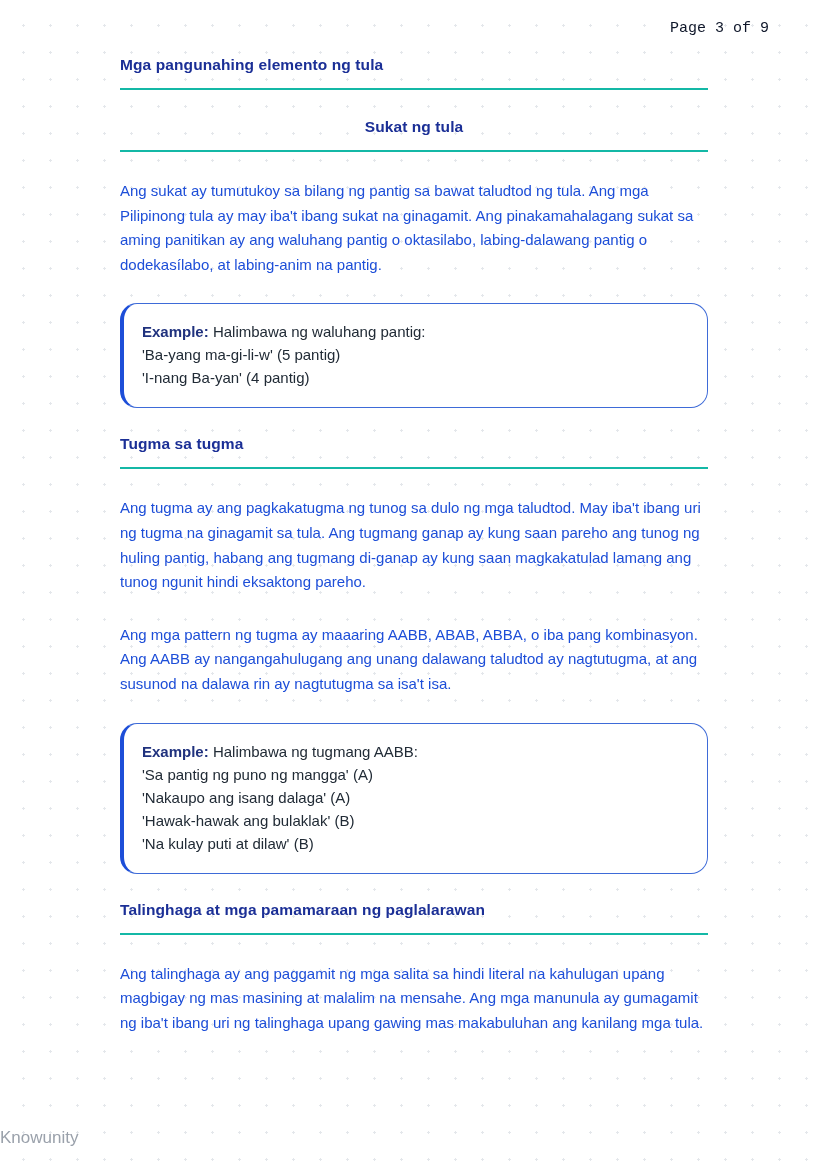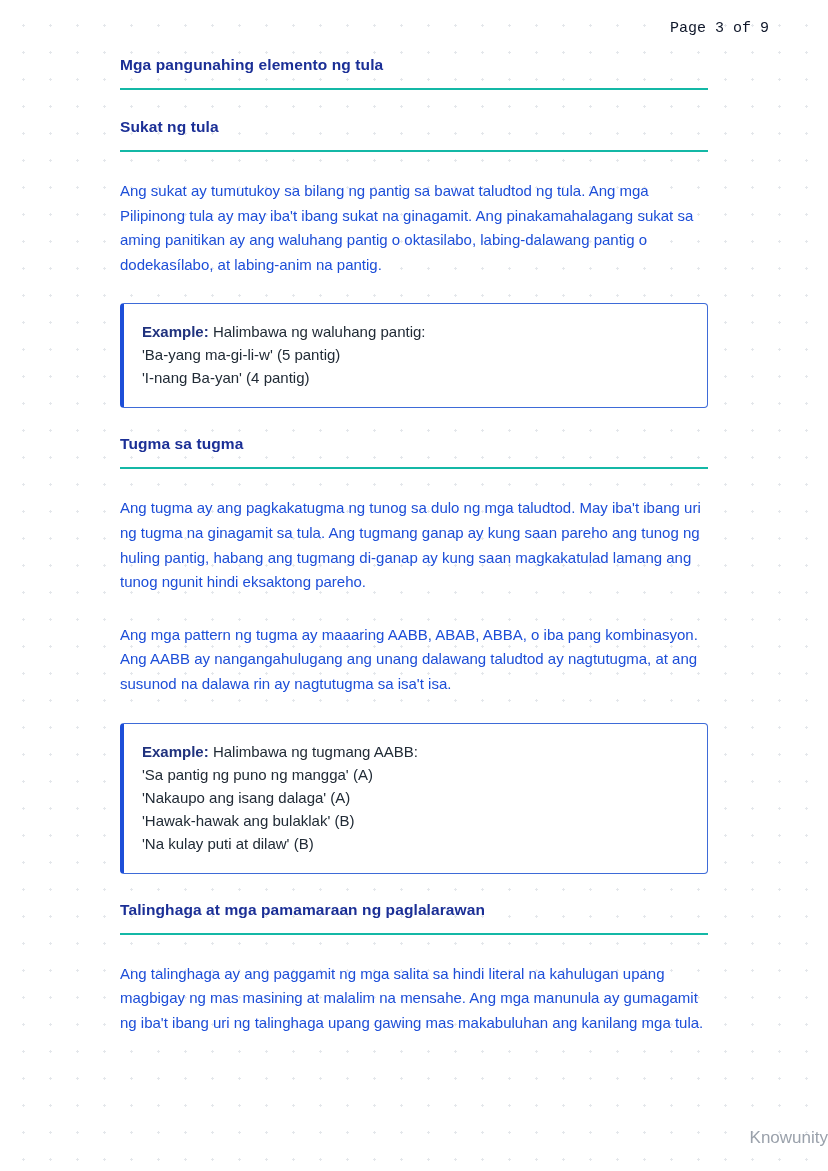--- a/index.html
+++ b/index.html
@@ -44,44 +44,44 @@
 
   .para {
     font-size: 15px;
     line-height: 24.6px;
     color: #1d4ed8;
   }
 
   .example-box {
     border: 1px solid #3e6bd8;
     border-left: 4px solid #1d4ed8;
-    border-radius: 4px;
+    border-radius: 17px;
     background: #ffffff;
     padding: 16px 28px 18px 18px;
     font-size: 15px;
     line-height: 23px;
     color: #212b36;
   }
 
   .example-label {
     font-weight: 700;
     color: #20327e;
   }
 
-  .gap-lg  { margin-top: 28px; }
+  .gap-lg  { margin-top: 28px; text-align: center; }
   .gap-md  { margin-top: 27px; }
   .gap-sm  { margin-top: 28px; }
   .gap-box { margin-top: 26px; }
 
   .footer-brand {
     position: absolute;
     bottom: 23px;
     left: 0;
     width: 100%;
-    text-align: right;
+    text-align: left;
     font-size: 17px;
     color: #9aa1ab;
   }
 </style>
 </head>
 <body>
 
 <div class="page-indicator">Page 3 of 9</div>
 
 <div class="content">

